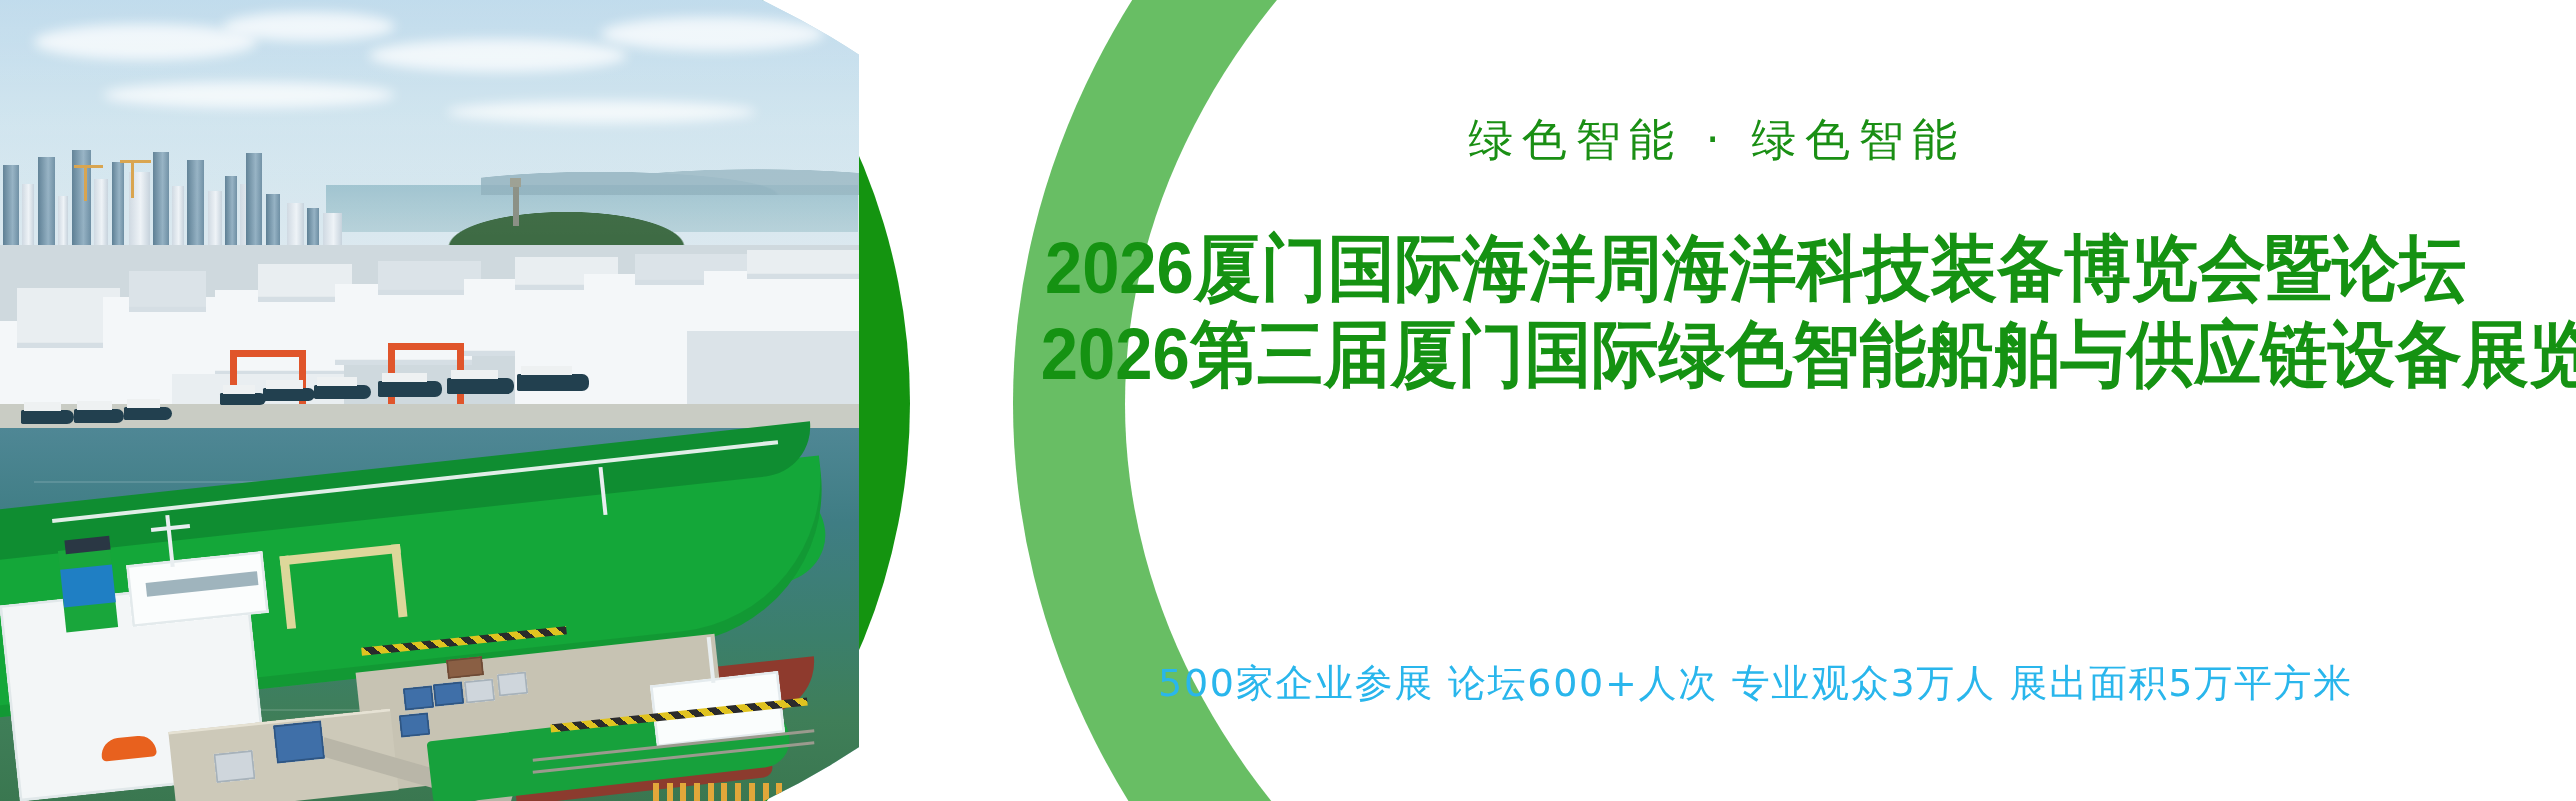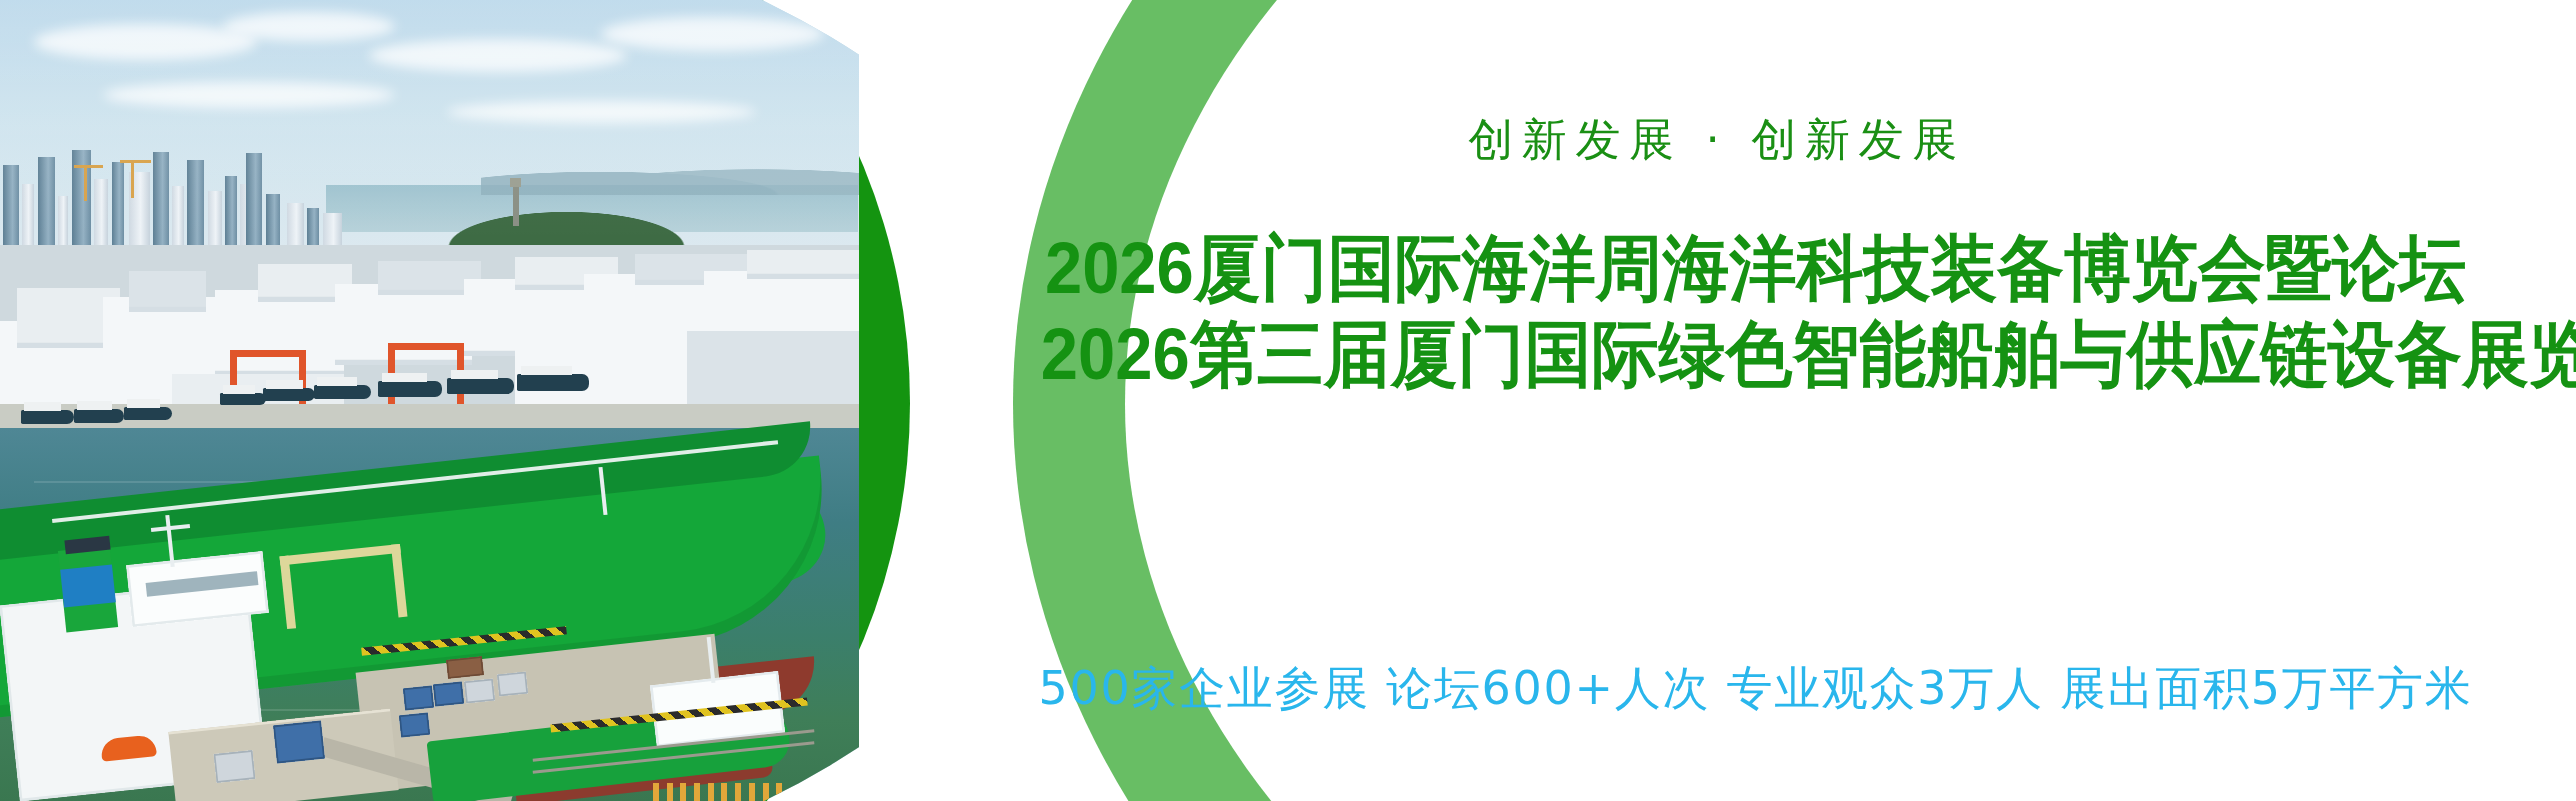--- a/index.html
+++ b/index.html
@@ -178,21 +178,21 @@
     font-size:41px;
     letter-spacing:2.6px;
     white-space:pre;
   }
 
   .stats{
     position:absolute;left:0;top:658px;width:1537px;
     text-align:center;
     color:#29b6ec;
     font-family:"DejaVu Sans",sans-serif;
-    font-size:46px;
+    font-size:38px;
     letter-spacing:1.7px;
     white-space:nowrap;
   }
 </style>
 </head>
 <body>
 
 <div id="banner">
 
   <div class="deco-lightgreen-right"></div>
@@ -342,21 +342,21 @@
       <div class="rails" style="left:532px;top:744px;width:283px;transform:rotate(-6deg);"></div>
       <div class="rails" style="left:532px;top:756px;width:283px;transform:rotate(-6deg);"></div>
       <div class="yellowsteel"></div>
 
       <div class="photo-haze"></div>
     </div>
   </div>
 
   <div class="content">
 
-    <div class="tagline">创新发展 · 创新发展</div>
+    <div class="tagline">绿色智能 · 绿色智能</div>
 
     <div class="title-block">
       <div class="title-line">2026厦门国际海洋周海洋科技装备博览会暨论坛</div>
       <div class="title-line">2026第三届厦门国际绿色智能船舶与供应链设备展览会</div>
     </div>
 
 
     <div class="stats">500家企业参展  论坛600+人次  专业观众3万人  展出面积5万平方米</div>
   </div>
 

